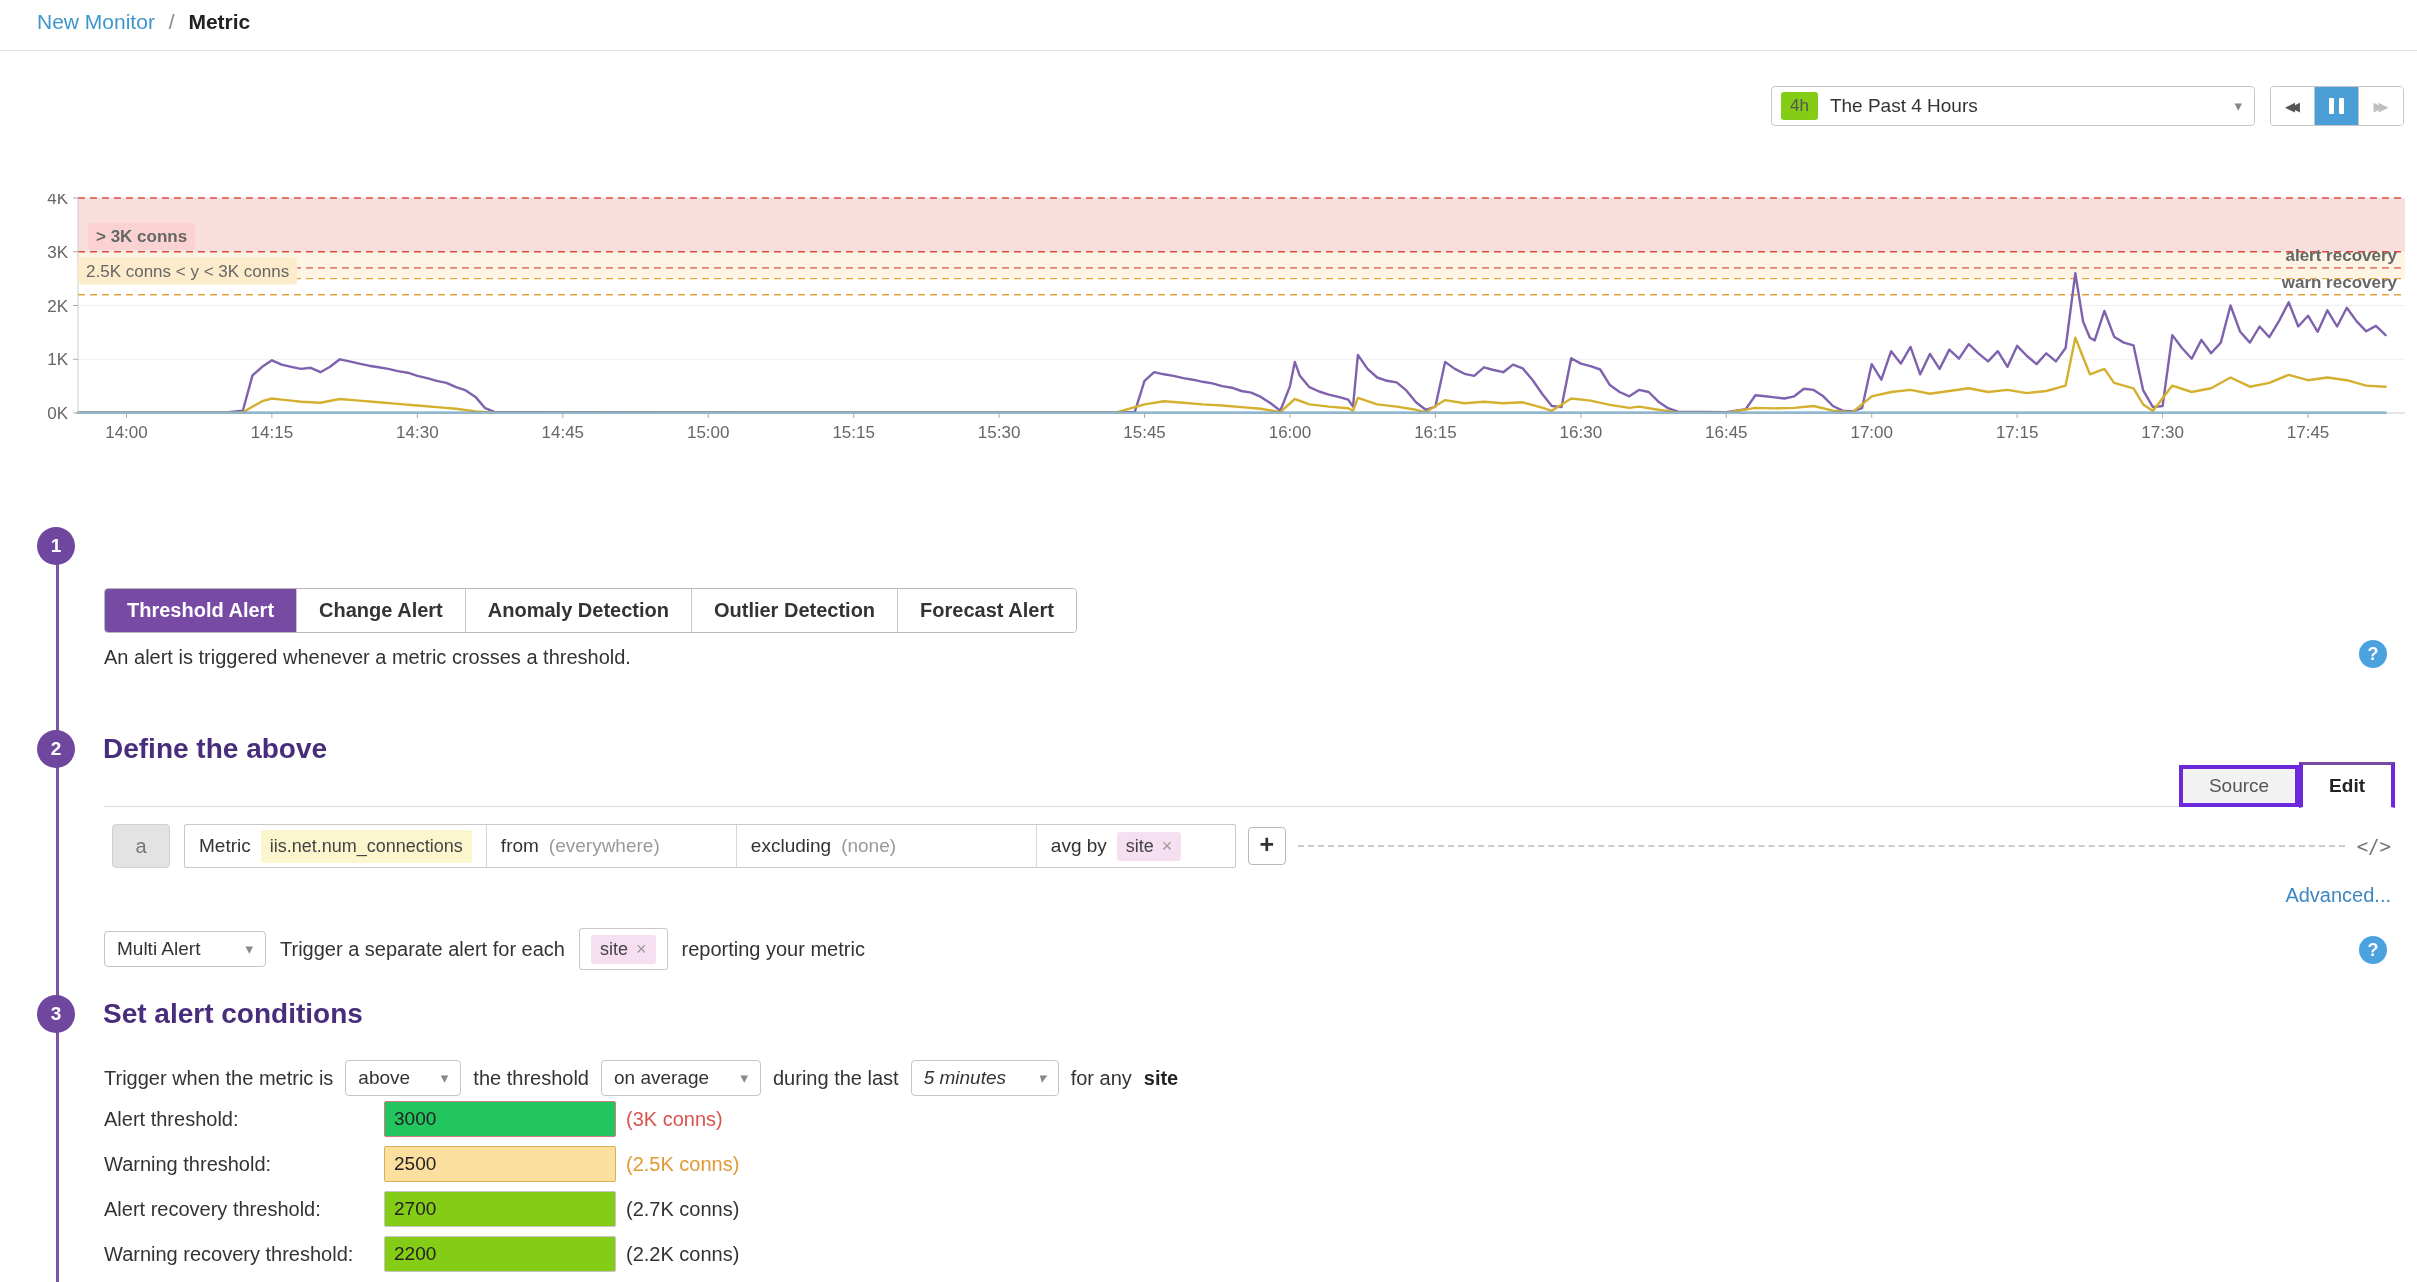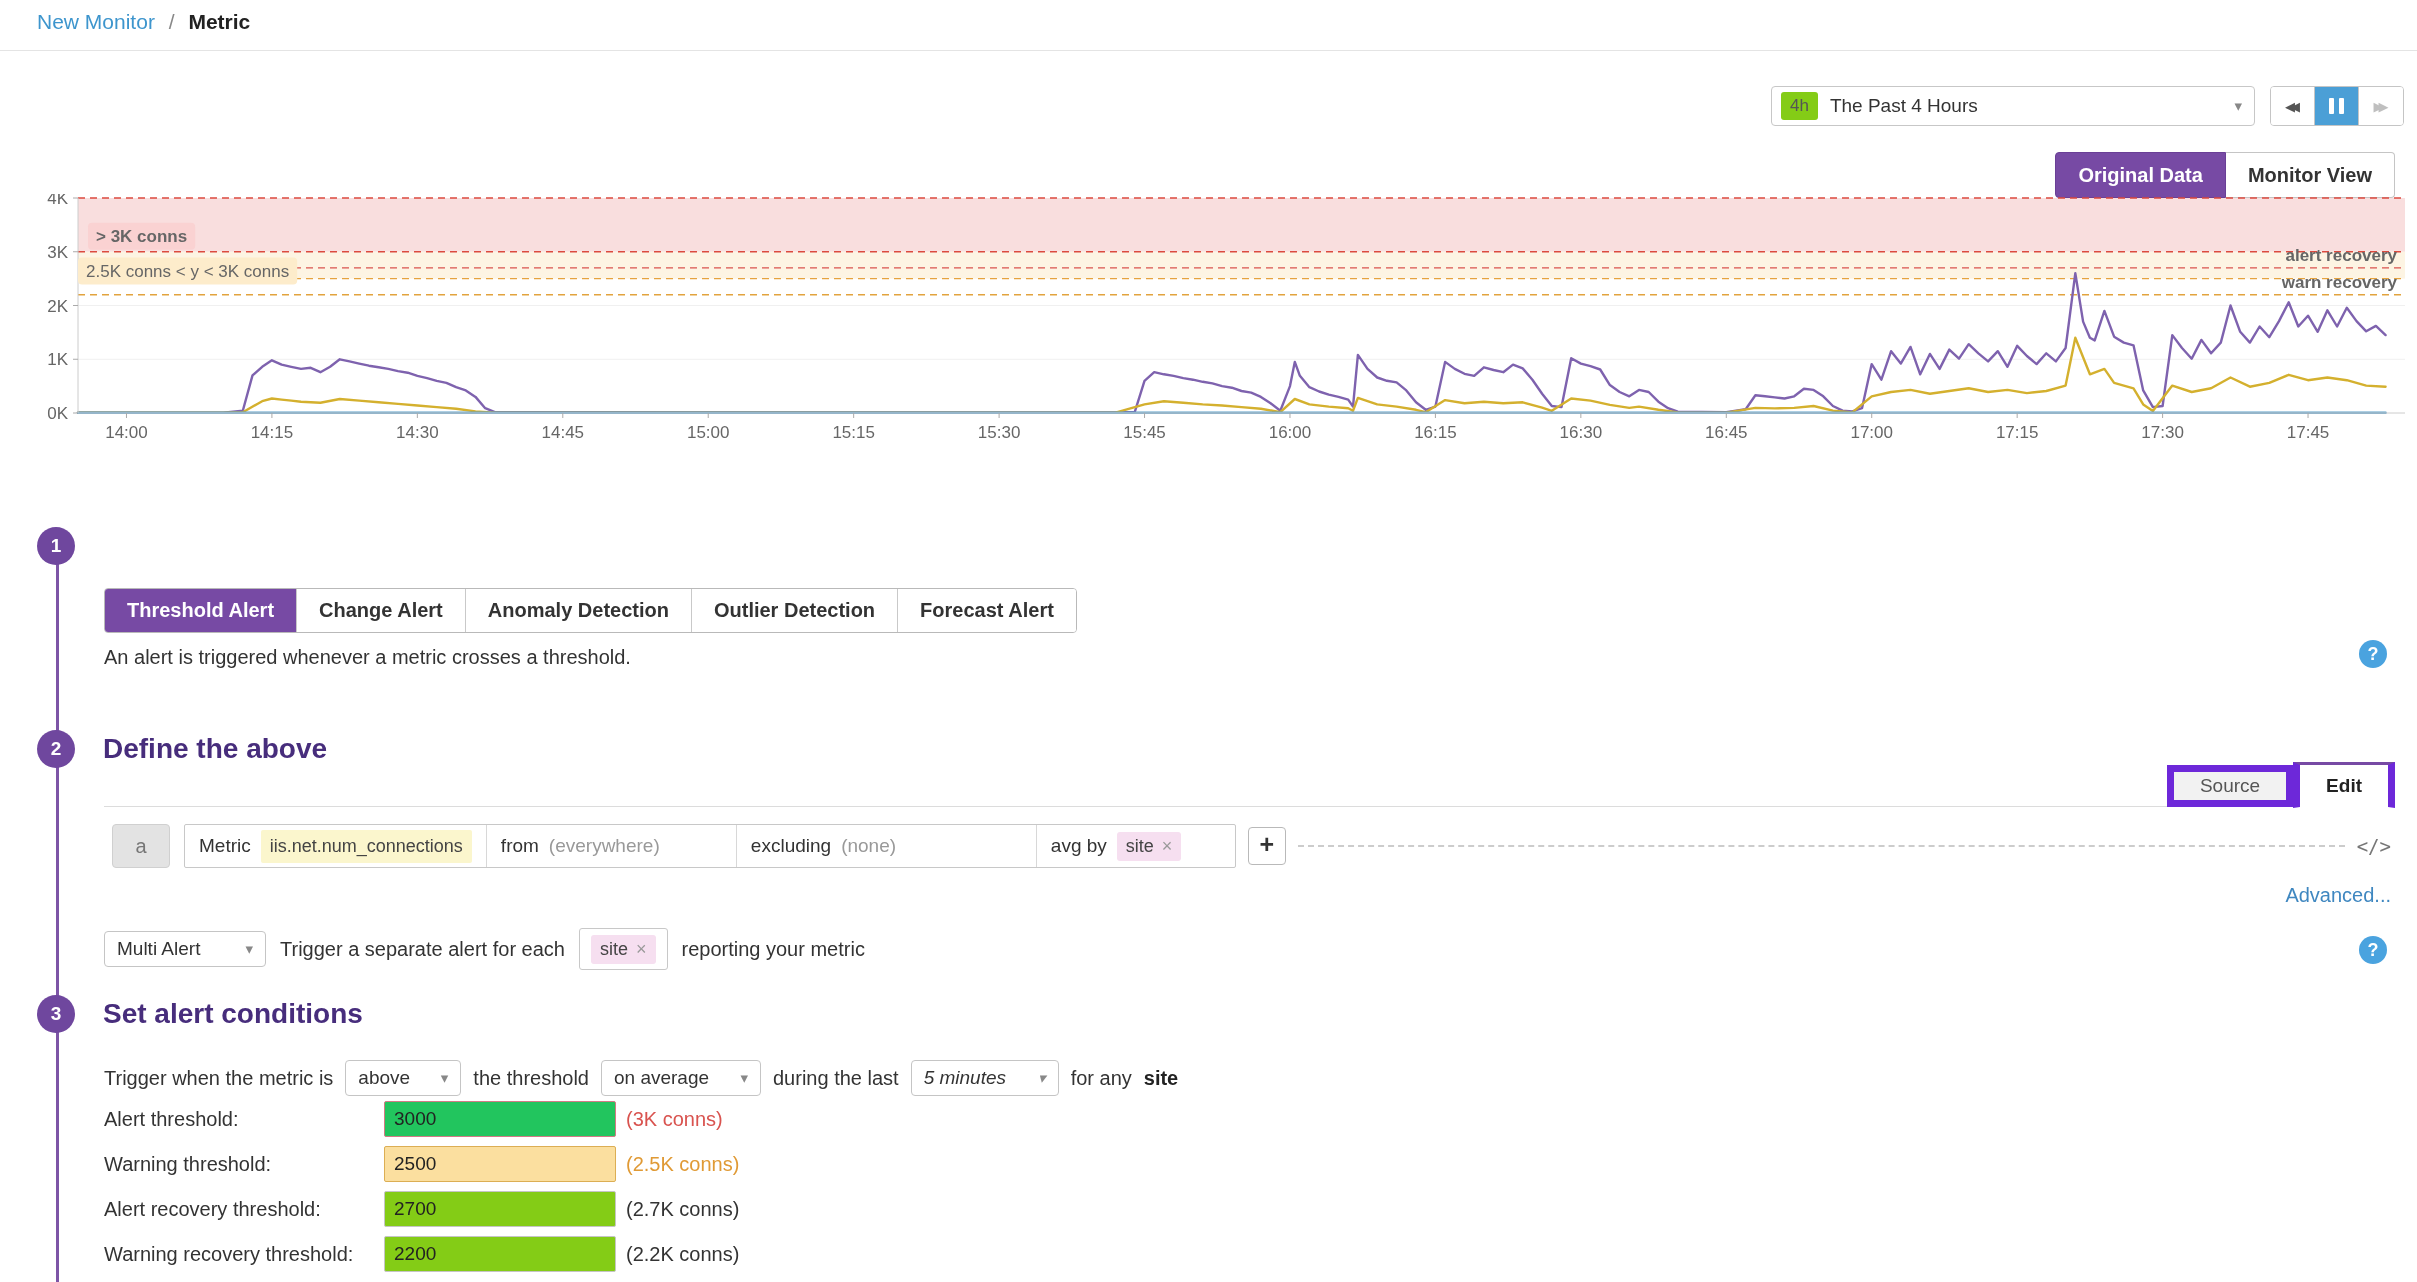--- a/index.html
+++ b/index.html
@@ -53,21 +53,21 @@
   
   .dtabs{position:absolute;left:104px;top:588px;display:inline-flex;border:1px solid #b9b9b9;border-radius:4px;overflow:hidden;background:#fff;}
   .dtab{height:43px;padding:0 22px;font-size:20px;font-weight:bold;color:#333;background:#fff;border:none;
     border-right:1px solid #c9c9c9;font-family:inherit;cursor:pointer;}
   .dtab:last-child{border-right:none;}
   .dtab.active{background:#774aa4;color:#fff;}
   .desc{position:absolute;left:104px;top:646px;margin:0;font-size:20px;color:#333;}
 
   
   .setabs{position:absolute;right:22px;top:762px;display:flex;align-items:flex-end;z-index:2;}
-  .stab{height:42px;padding:0 26px;font-size:19px;background:#f2f2f2;color:#555;border:7px solid #6d28d9;font-family:inherit;cursor:pointer;}
+  .stab{height:42px;padding:0 26px;font-size:19px;background:#f2f2f2;color:#555;border:4px solid #6d28d9;font-family:inherit;cursor:pointer;}
   .stab.etab{height:46px;background:#fff;font-weight:bold;color:#222;border-top:3px solid #774aa4;border-bottom:1px solid #fff;margin-bottom:-1px;}
   .qline{position:absolute;left:104px;right:22px;top:806px;border-bottom:1px solid #dcdcdc;}
   .scope{position:absolute;left:112px;top:824px;width:58px;height:44px;background:#e3e3e3;border:1px solid #d0d0d0;
     border-radius:4px;color:#777;font-size:20px;display:flex;align-items:center;justify-content:center;box-sizing:border-box;}
   .qrow{position:absolute;left:184px;top:824px;right:26px;height:44px;display:flex;align-items:center;gap:12px;}
   .qbar{display:flex;height:44px;border:1px solid #c8c8c8;background:#fff;align-items:stretch;border-radius:2px;box-sizing:border-box;}
   .qseg{display:flex;align-items:center;padding:0 14px;border-right:1px solid #d8d8d8;gap:10px;font-size:19px;box-sizing:border-box;}
   .qseg:last-child{border-right:none;}
   .qseg.w-from{width:250px;} .qseg.w-exc{width:300px;} .qseg.w-avg{width:198px;}
   .qlabel{color:#333;white-space:nowrap;}
@@ -127,24 +127,20 @@
         <span class="pause-icon">
           <span class="pbar"></span>
           <span class="pbar"></span>
         </span>
       </button>
     <button class="pbtn">
         <span class="pglyph fwd">▶▶</span>
       </button>
   </div>
 
-  <div class="views">
-    <button class="vbtn active">Original Data</button>
-    <button class="vbtn plain">Monitor View</button>
-  </div>
 
   <svg id="chart" width="2417" height="258">
       <line x1="78" y1="165.25" x2="2405" y2="165.25" stroke="#f0f0f0" stroke-width="1"></line>
       <line x1="78" y1="111.5" x2="2405" y2="111.5" stroke="#f0f0f0" stroke-width="1"></line>
       <line x1="78" y1="57.75" x2="2405" y2="57.75" stroke="#f0f0f0" stroke-width="1"></line>
       <rect x="78" y="4" width="2327" height="53.75" fill="#f9dede"></rect>
       <rect x="78" y="57.75" width="2327" height="26.875" fill="#fdf4e3"></rect>
       <line x1="78" y1="57.75" x2="2405" y2="57.75" stroke="#db4a3f" stroke-width="1.4" stroke-dasharray="7 5"></line>
       <line x1="78" y1="4" x2="2405" y2="4" stroke="#db4a3f" stroke-width="1.4" stroke-dasharray="7 5"></line>
       <line x1="78" y1="84.625" x2="2405" y2="84.625" stroke="#e6a33e" stroke-width="1.4" stroke-dasharray="7 5"></line>

